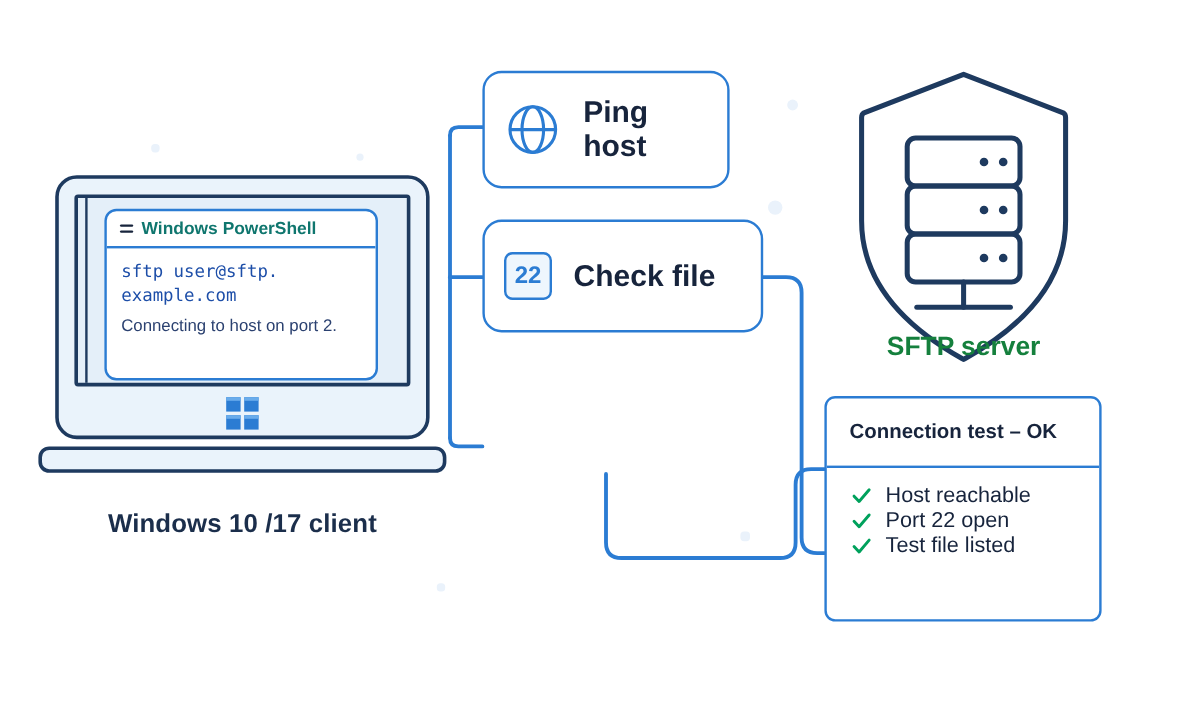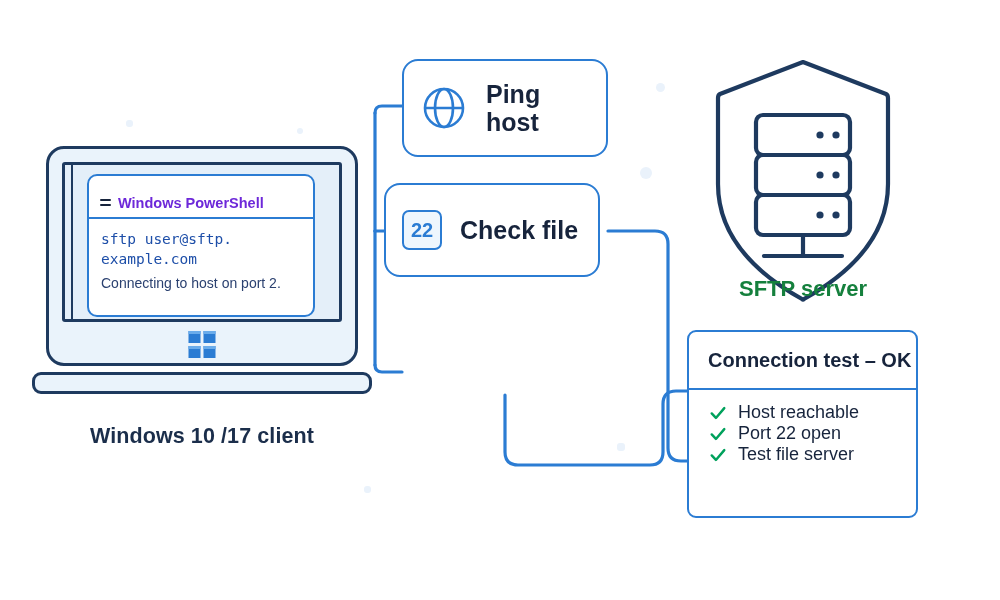--- a/index.html
+++ b/index.html
@@ -47,23 +47,23 @@
   }
 
   
   .terminal{
     position:absolute;left:41px;top:28px;width:228px;height:143px;
     border:2.5px solid #2b7cd3;border-radius:10px;
     background:#ffffff;box-sizing:border-box;overflow:hidden;
   }
   .term-title{
     height:29px;display:flex;align-items:center;gap:7px;
-    padding:12px 0 0 11px;
+    padding:0 0 0 11px;
     border-bottom:2.5px solid #2b7cd3;
-    font-size:14.5px;font-weight:700;color:#6d28d9;white-space:nowrap;
+    font-size:14.5px;font-weight:700;color:#0f766e;white-space:nowrap;
   }
   .hamburger{display:inline-flex;flex-direction:column;justify-content:center;gap:3px;width:11px;}
   .hamburger span{display:block;height:1.8px;background:#17243c;border-radius:1px;}
   .term-body{padding:10px 0 0 12px;}
   .term-cmd{
     font-family:"DejaVu Sans Mono", monospace;
     font-size:14.5px;line-height:1.38;color:#1d4ea8;white-space:nowrap;
   }
   .term-out{
     margin-top:5px;
@@ -74,21 +74,21 @@
   .step{
     position:absolute;
     border:2.5px solid #2b7cd3;border-radius:16px;
     background:#ffffff;box-sizing:border-box;
     display:flex;align-items:center;gap:18px;
     padding:0 16px;
   }
   .step-label{font-size:25px;font-weight:600;color:#17243c;line-height:1.12;}
   .step-icon{flex:0 0 auto;display:flex;align-items:center;justify-content:center;}
   #step-ping{left:402px;top:59px;width:206px;height:98px;}
-  #step-port{left:384px;top:183px;width:216px;height:94px;}
+  #step-port{left:402px;top:183px;width:234px;height:94px;}
   #step-sftp{left:402px;top:303px;width:206px;height:92px;}
 
   .port-badge{
     width:40px;height:40px;border:2.5px solid #2b7cd3;border-radius:7px;
     background:#eef6fd;box-sizing:border-box;
     display:flex;align-items:center;justify-content:center;
     font-size:20px;font-weight:600;color:#2b7cd3;
   }
 
   
@@ -100,21 +100,21 @@
 
   
   .result{
     position:absolute;left:687px;top:330px;width:231px;height:188px;
     border:2.5px solid #2b7cd3;border-radius:9px;background:#ffffff;
     box-sizing:border-box;overflow:hidden;
   }
   .result-head{
     height:56px;display:flex;align-items:center;padding-left:19px;
     border-bottom:2.5px solid #2b7cd3;
-    font-size:20px;font-weight:600;color:#17243c;white-space:nowrap;
+    font-size:17px;font-weight:600;color:#17243c;white-space:nowrap;
   }
   .result-list{padding:12px 0 0 20px;display:flex;flex-direction:column;gap:0;}
   .result-item{display:flex;align-items:center;gap:11px;font-size:18px;color:#17243c;white-space:nowrap;}
   .check{flex:0 0 auto;width:18px;height:18px;}
 
   
   .spec{position:absolute;border-radius:3px;background:#eaf2fb;}
 </style>
 </head>
 <body>
@@ -230,19 +230,19 @@
         <svg class="check" viewBox="0 0 20 20" fill="none" stroke="#00a15c" stroke-width="2.7" stroke-linecap="round" stroke-linejoin="round">
           <path d="M3 10.5 L7.7 15.5 L17 4.6"></path>
         </svg>
         <span>Port 22 open</span>
       </div>
 
       <div class="result-item">
         <svg class="check" viewBox="0 0 20 20" fill="none" stroke="#00a15c" stroke-width="2.7" stroke-linecap="round" stroke-linejoin="round">
           <path d="M3 10.5 L7.7 15.5 L17 4.6"></path>
         </svg>
-        <span>Test file server</span>
+        <span>Test file listed</span>
       </div>
 
     </div>
   </div>
 
 </div>
 
 </body></html>

